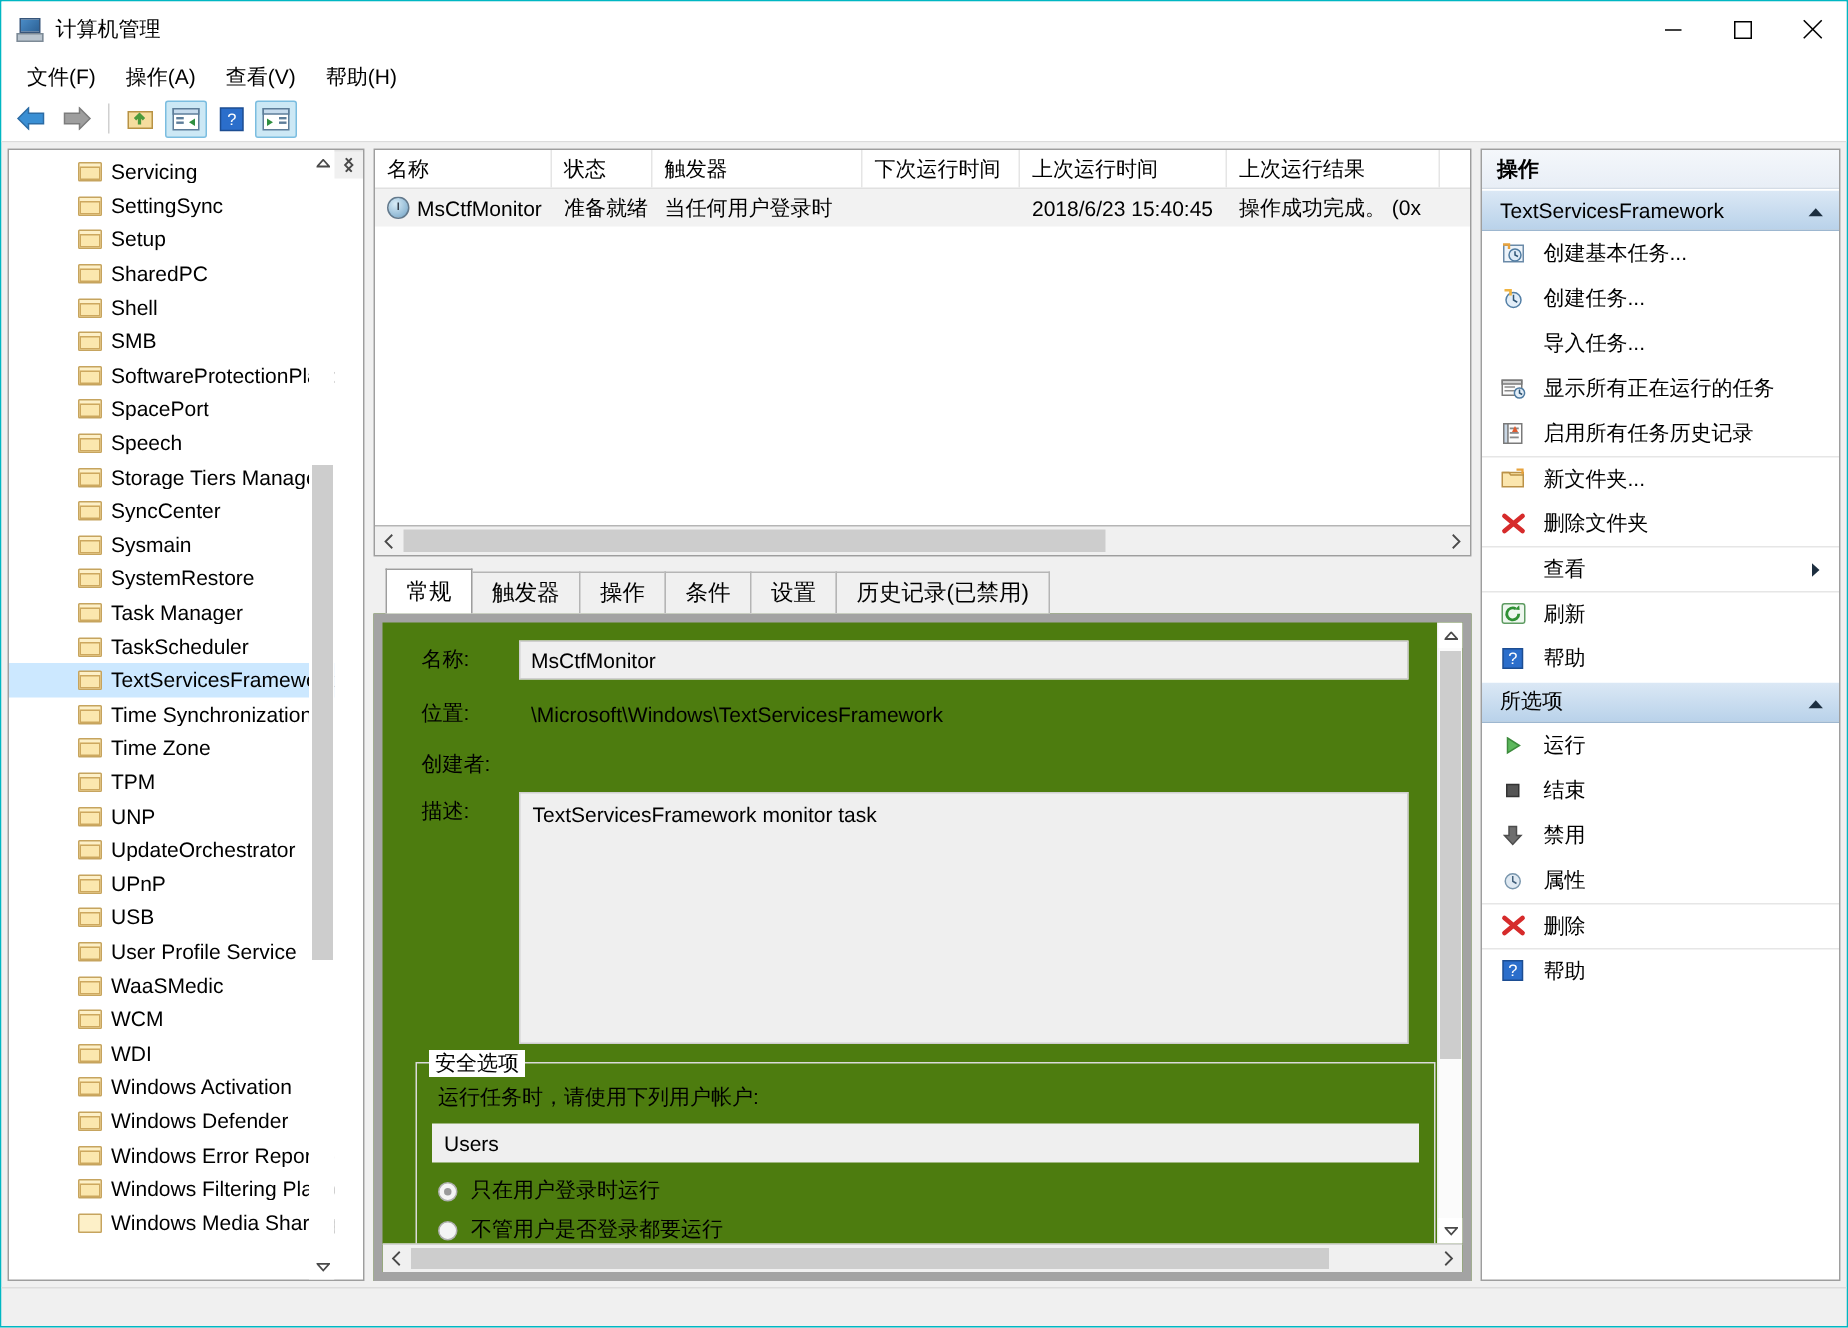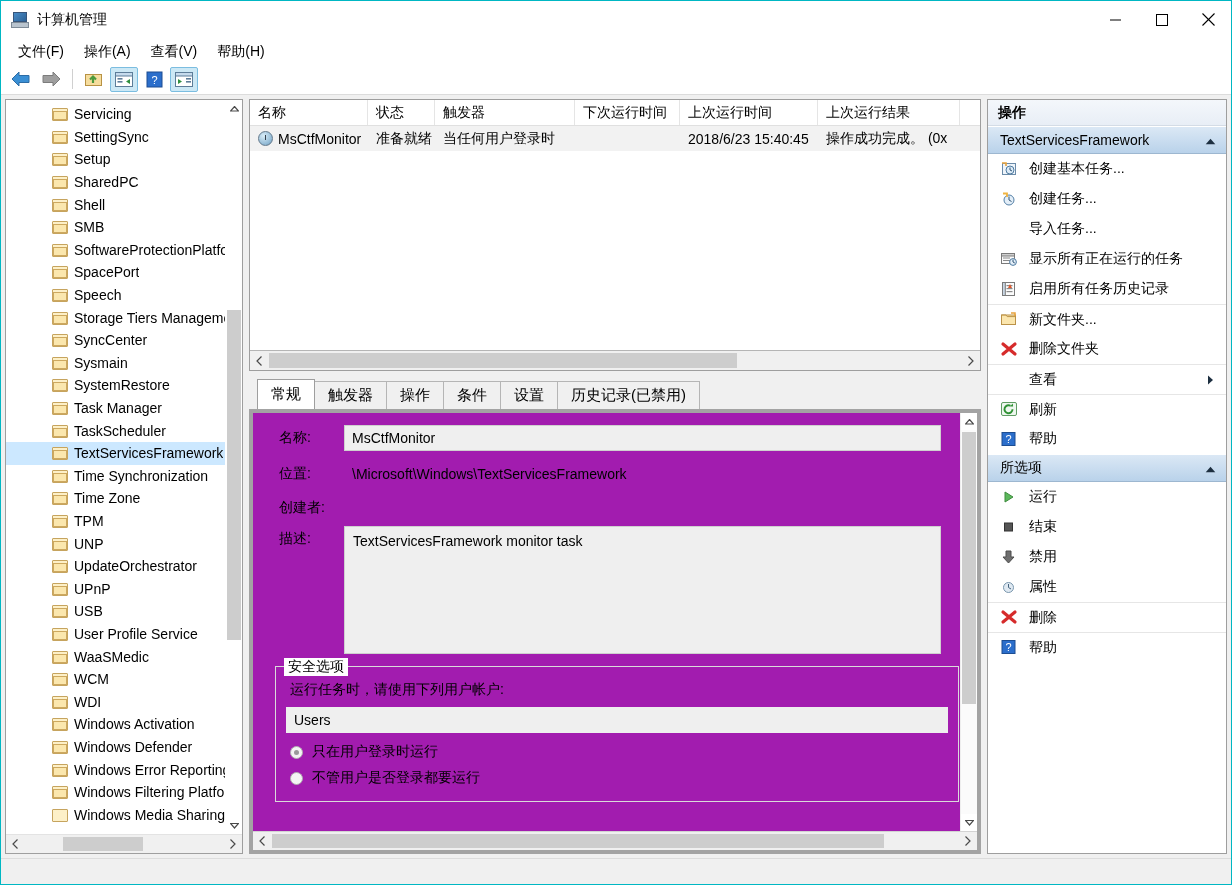--- a/index.html
+++ b/index.html
@@ -78,21 +78,21 @@
     background: #f0f0f0;
     padding: 0;
   }
 
   
   #tree-pane {
     width: 238px; flex: 0 0 238px;
     background: #ffffff;
     border: 1px solid #9e9e9e;
     margin: 4px 0 4px 4px;
-    display: flex; flex-direction: column;
+    display: flex; flex-direction: row;
     position: relative;
     overflow: hidden;
   }
   #tree-scroll {
     flex: 1 1 auto; position: relative; overflow: hidden;
   }
   #tree-list { padding-top: 3px; }
   .tree-row {
     height: 22.6px; display: flex; align-items: center;
     padding-left: 46px; gap: 6px; white-space: nowrap;
@@ -194,22 +194,22 @@
     height: 28px; padding: 0 13px; display: flex; align-items: center;
     font-size: 15px; white-space: nowrap;
     background: #f0f0f0; border: 1px solid #b5b5b5; border-bottom: none;
     margin-right: -1px;
   }
   .tab.active {
     background: #ffffff; height: 30px;
     border-color: #9e9e9e; position: relative; z-index: 3;
   }
   #tabpanel {
-    flex: 1 1 auto; background: #a21caf;
-    border: 4px solid #a3a3a3;
+    flex: 1 1 auto; background: #4d7c0f;
+    border: 6px solid #a3a3a3;
     position: relative; overflow: hidden; min-height: 0;
     display: flex; flex-direction: column;
   }
   #tabpanel-inner { flex: 1 1 auto; position: relative; overflow: hidden; }
 
   .frm-row { display: flex; align-items: flex-start; padding: 0 0 0 26px; }
   .frm-label {
     width: 65px; flex: 0 0 65px; font-size: 14px; padding-top: 4px;
   }
   .frm-field {
@@ -217,21 +217,21 @@
     background: #efefef; border: 1px solid #cfcfcf;
     padding: 4px 7px; font-size: 14px; min-height: 25px;
   }
   .frm-plain {
     flex: 1 1 auto; margin-right: 36px; padding: 4px 7px;
     font-size: 14px; min-height: 25px; background: transparent; border: 1px solid transparent;
   }
   .frm-textarea {
     flex: 1 1 auto; margin-right: 36px;
     background: #efefef; border: 1px solid #cfcfcf;
-    padding: 6px 8px; font-size: 14px; height: 128px;
+    padding: 6px 8px; font-size: 14px; height: 168px;
   }
 
   #sec-group {
     margin: 12px 18px 0 22px; border: 1px solid #dadada;
     padding: 0 10px 10px 10px; position: relative;
   }
   #sec-legend {
     position: absolute; top: -9px; left: 8px; background: #ffffff;
     padding: 0 4px; font-size: 14px;
   }

